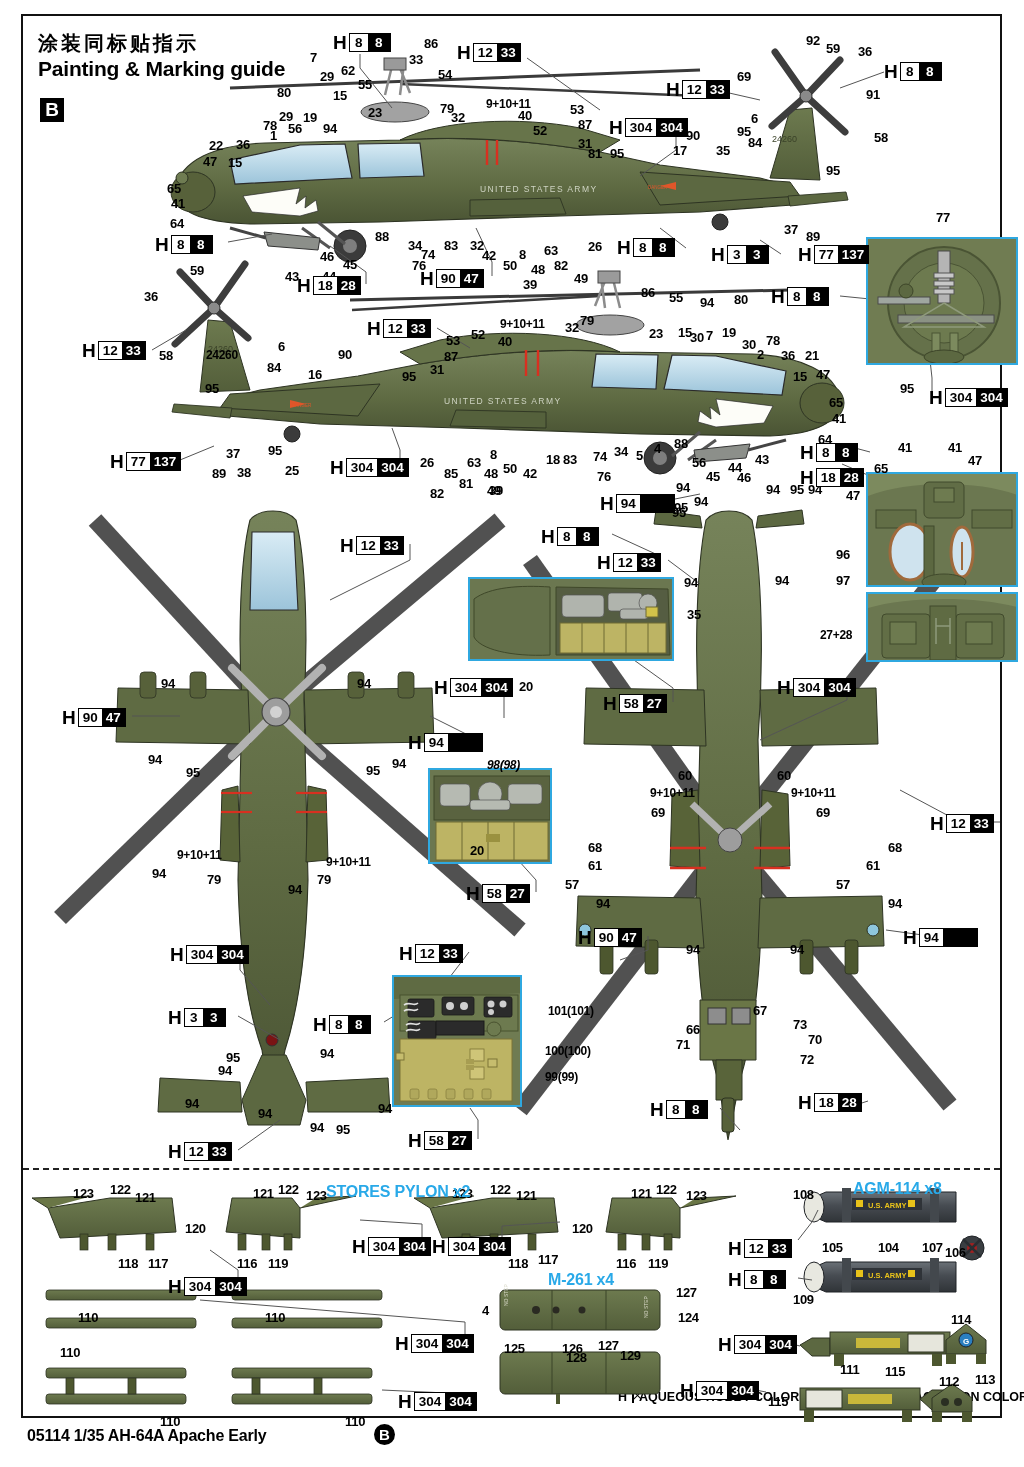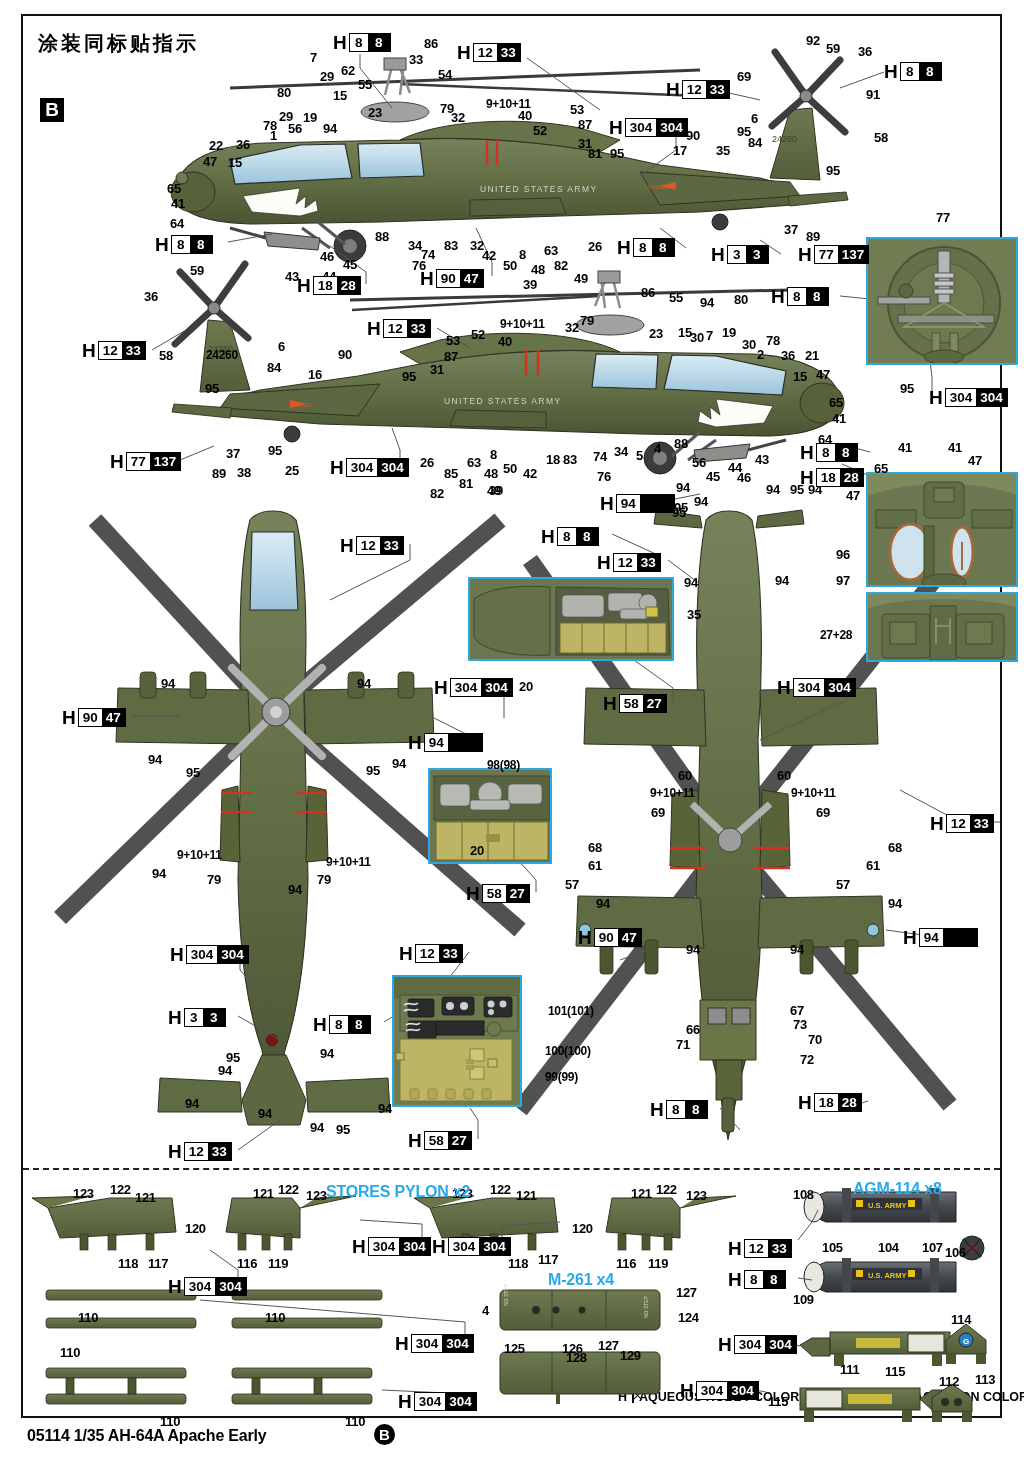--- a/index.html
+++ b/index.html
@@ -75,20 +75,21 @@
 </head>
 <body>
 
 <div id="sheet">
 
   <div class="frame"></div>
   <div class="divider"></div>
 
   <div class="hdr">
     <div class="cn">涂装同标贴指示</div>
+    <div class="en">Painting &amp; Marking guide</div>
   </div>
   <div class="badge-b">B</div>
 
   <svg class="art" style="left:0;top:0;width:1024px;height:1467px;z-index:8;" viewBox="0 0 1024 1467">
     <defs>
       <linearGradient id="og" x1="0" y1="0" x2="0" y2="1">
         <stop offset="0%" stop-color="#76835a"></stop>
           <stop offset="55%" stop-color="#5f6b43"></stop>
         <stop offset="100%" stop-color="#4a5434"></stop>
       </linearGradient>
@@ -1150,21 +1151,21 @@
       <div class="num" style="left: 148px; top: 752px;">94</div>
       <div class="num" style="left: 186px; top: 765px;">95</div>
       <div class="num" style="left: 366px; top: 763px;">95</div>
       <div class="num" style="left: 392px; top: 756px;">94</div>
       <div class="num s" style="left: 177px; top: 848px;">9+10+11</div>
       <div class="num s" style="left: 326px; top: 855px;">9+10+11</div>
       <div class="num" style="left: 152px; top: 866px;">94</div>
       <div class="num" style="left: 207px; top: 872px;">79</div>
       <div class="num" style="left: 317px; top: 872px;">79</div>
       <div class="num" style="left: 288px; top: 882px;">94</div>
-      <div class="num s" style="left: 487px; top: 758px;">98(98)</div>
+      <div class="num s" style="left: 487px; top: 758px; font-style: italic;">98(98)</div>
       <div class="num" style="left: 470px; top: 843px;">20</div>
       <div class="num s" style="left: 548px; top: 1004px;">101(101)</div>
       <div class="num s" style="left: 545px; top: 1044px;">100(100)</div>
       <div class="num s" style="left: 545px; top: 1070px;">99(99)</div>
       <div class="num" style="left: 519px; top: 679px;">20</div>
       <div class="num" style="left: 687px; top: 607px;">35</div>
       <div class="num" style="left: 684px; top: 575px;">94</div>
       <div class="num" style="left: 775px; top: 573px;">94</div>
       <div class="num" style="left: 672px; top: 505px;">95</div>
       <div class="num" style="left: 678px; top: 768px;">60</div>
@@ -1176,21 +1177,21 @@
       <div class="num" style="left: 588px; top: 840px;">68</div>
       <div class="num" style="left: 888px; top: 840px;">68</div>
       <div class="num" style="left: 588px; top: 858px;">61</div>
       <div class="num" style="left: 866px; top: 858px;">61</div>
       <div class="num" style="left: 565px; top: 877px;">57</div>
       <div class="num" style="left: 836px; top: 877px;">57</div>
       <div class="num" style="left: 596px; top: 896px;">94</div>
       <div class="num" style="left: 888px; top: 896px;">94</div>
       <div class="num" style="left: 686px; top: 942px;">94</div>
       <div class="num" style="left: 790px; top: 942px;">94</div>
-      <div class="num" style="left: 790px; top: 1003px; text-align: right;">67</div>
+      <div class="num" style="left: 753px; top: 1003px; text-align: right;">67</div>
       <div class="num" style="left: 793px; top: 1017px; text-align: right;">73</div>
       <div class="num" style="left: 686px; top: 1022px;">66</div>
       <div class="num" style="left: 808px; top: 1032px;">70</div>
       <div class="num" style="left: 676px; top: 1037px;">71</div>
       <div class="num" style="left: 800px; top: 1052px;">72</div>
       <div class="num" style="left: 226px; top: 1050px;">95</div>
       <div class="num" style="left: 218px; top: 1063px;">94</div>
       <div class="num" style="left: 320px; top: 1046px;">94</div>
       <div class="num" style="left: 185px; top: 1096px;">94</div>
       <div class="num" style="left: 378px; top: 1101px;">94</div>

